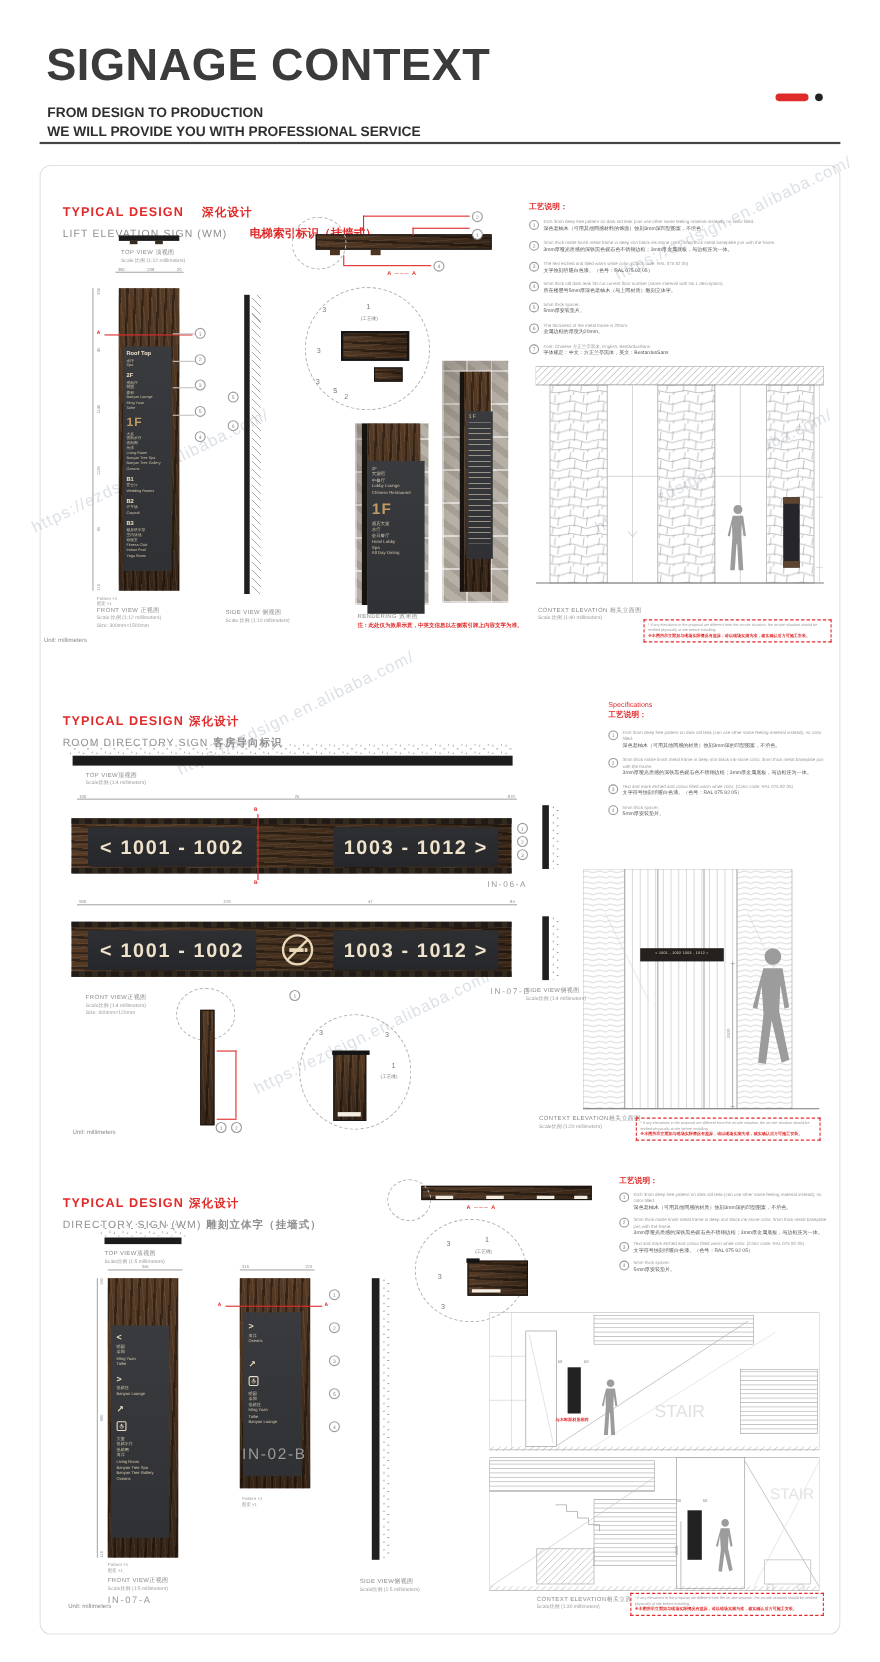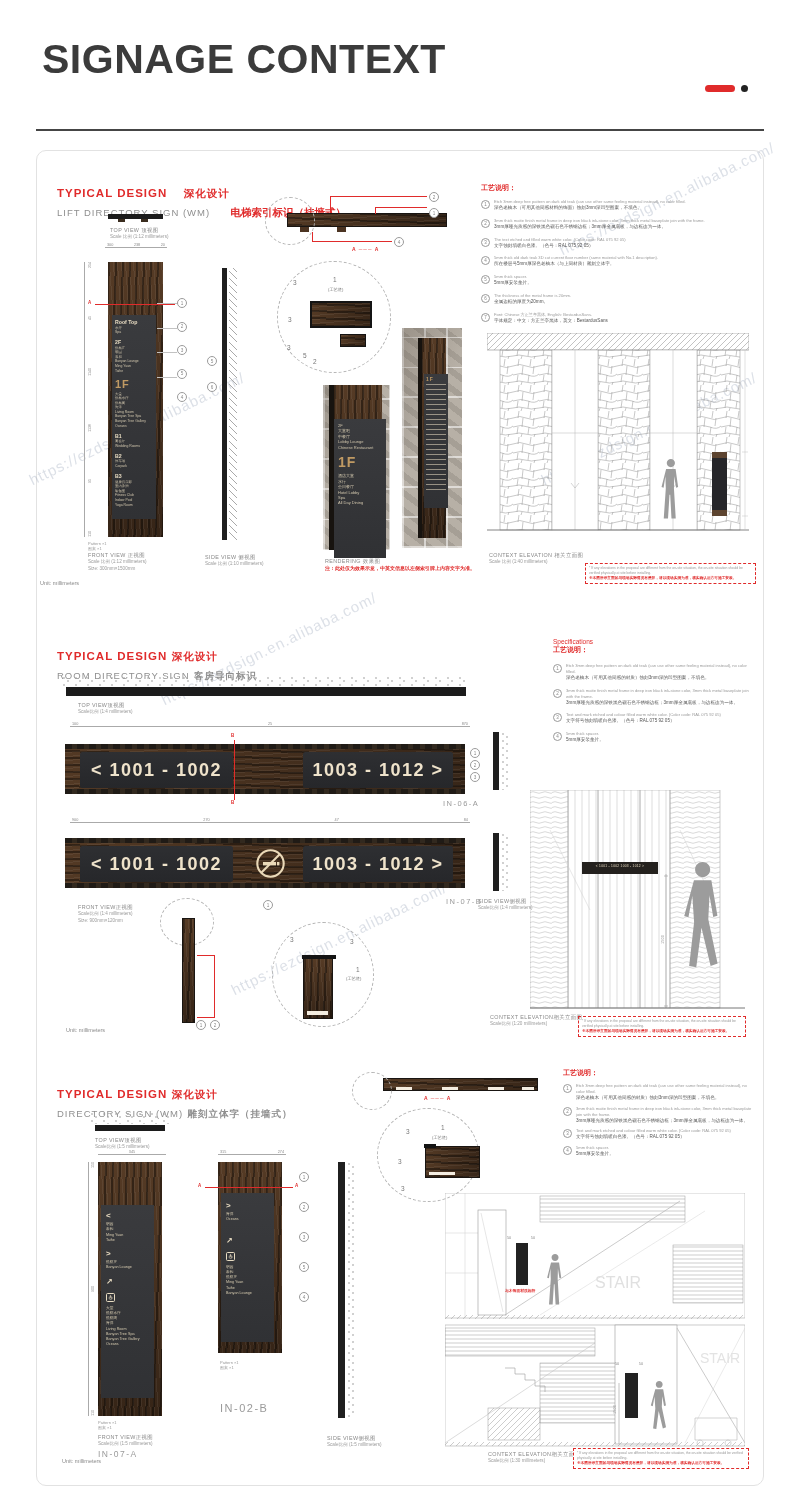--- a/index.html
+++ b/index.html
@@ -74,36 +74,40 @@
 <svg width="0" height="0" style="position:absolute">
   <defs>
     <path id="man-stand" d="M15 0c2.9 0 5.2 2.3 5.2 5.2S17.9 10.4 15 10.4 9.8 8.1 9.8 5.2 12.1 0 15 0zM9 12.5h12l3.2 23-2.6.8-2.3-14.5-.4 15.5 2.3 38h-5.4l-1.6-30h-.9l-1.9 30H6l2.6-38-.5-15.5L5.8 36.3l-2.6-.8z"></path>
     <path id="man-walk" d="M17 0c2.9 0 5.2 2.3 5.2 5.2S19.9 10.4 17 10.4s-5.2-2.3-5.2-5.2S14.1 0 17 0zM11 12.5h12l4.2 24.5-2.9 1-2.6-15-.8 16.5 6.4 30.5-4.8 1.8-6.3-26.5-3.6 27.3-4.9-.8 3.4-30.3-1.2-18-2.7 14.6-2.9-.9z"></path>
   </defs>
 </svg>
 
 <div id="page">
 
   <div class="abs h-title" style="left:42px;top:36px">SIGNAGE CONTEXT</div>
+  <div class="abs h-sub" style="left:43px;top:93px">
+    <div>FROM DESIGN TO PRODUCTION</div>
+    <div>WE WILL PROVIDE YOU WITH PROFESSIONAL SERVICE</div>
+  </div>
   <div class="abs h-dash" style="left:705px;top:85px"></div>
   <div class="abs h-dot" style="left:741px;top:85px"></div>
   <div class="abs" style="left:36px;top:129px;width:728px;height:2px;background:#454545"></div>
 
   <div class="abs" style="left:36px;top:150px;width:726px;height:1334px;border:1px solid #e2e2e2;border-radius:10px"></div>
 
   <div class="wm" style="left:548px;top:190px">https://ezdsign.en.alibaba.com/</div>
   <div class="wm" style="left:18px;top:420px">https://ezdsign.en.alibaba.com/</div>
   <div class="wm" style="left:530px;top:420px">https://ezdsign.en.alibaba.com/</div>
   <div class="wm" style="left:150px;top:640px">https://ezdsign.en.alibaba.com/</div>
   <div class="wm" style="left:220px;top:930px">https://ezdsign.en.alibaba.com/</div>
 
   <div class="abs" style="left:57px;top:183px">
     <div><span class="st1">TYPICAL DESIGN</span>
       <span class="st1 stcn" style="margin-left:12px">深化设计</span></div>
-    <div style="margin-top:1px"><span class="st2">LIFT DIRECTORY SIGN (WM)</span>
+    <div style="margin-top:1px"><span class="st2">LIFT ELEVATION SIGN (WM)</span>
       <span class="red stcn" style="margin-left:16px">电梯索引标识（挂墙式）</span></div>
   </div>
 
   <div class="abs" style="left:108px;top:214px;width:55px;height:5px;background:#1c1c1c"></div>
   <div class="abs" style="left:118px;top:219px;width:7px;height:3px;background:#3a2c1e"></div>
   <div class="abs" style="left:141px;top:219px;width:7px;height:3px;background:#3a2c1e"></div>
   <div class="abs" style="left:110px;top:226px">
     <div class="lbl">TOP VIEW 顶视图</div>
     <div class="scale">Scale 比例 (1:12 millimeters)</div>
   </div>
@@ -650,21 +654,21 @@
   <div class="abs redtext" style="left:295px;top:1183px;font-size:4.5px">A</div>
   <div class="abs callout-col" style="left:299px;top:1172px;height:130px;justify-content:space-between">
       <span class="co">1</span>
       <span class="co">2</span>
       <span class="co">3</span>
       <span class="co">5</span>
       <span class="co">4</span>
     </div>
   <div class="abs tiny pre" style="left:220px;top:1360px">Pattern ×1
 图案 ×1</div>
-  <div class="abs code" style="left:220px;top:1402px;font-size:11px">IN-02-B</div>
+  <div class="abs code" style="left:220px;top:1313px;font-size:14px">IN-02-B</div>
 
   <div class="abs" style="left:338px;top:1162px;width:7px;height:256px;background:#1f1f1f"></div>
   <div class="abs stipple" style="left:347px;top:1162px;width:8px;height:256px"></div>
   <div class="abs" style="left:327px;top:1434px">
     <div class="lbl">SIDE VIEW侧视图</div>
     <div class="scale">Scale比例 (1:5 millimeters)</div>
   </div>
 
   <div class="abs woodh" style="left:383px;top:1078px;width:155px;height:13px;border:1px solid #191512;box-sizing:border-box">
     <div class="abs" style="left:12px;bottom:0;width:16px;height:3px;background:#f4ede1"></div>

